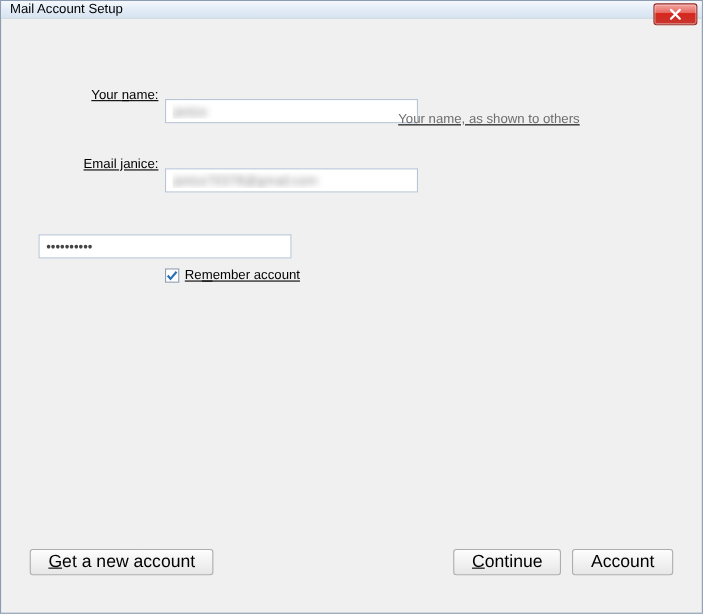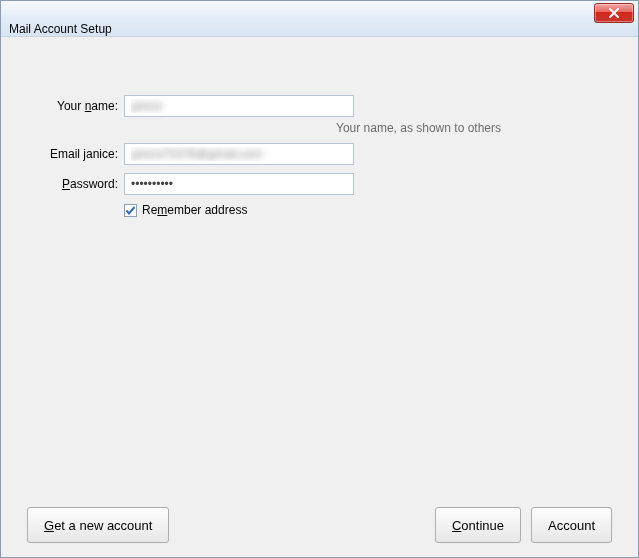--- a/index.html
+++ b/index.html
@@ -6,25 +6,25 @@
     body {
       width: 639px;
       height: 558px;
       font-family: "Segoe UI", Tahoma, sans-serif;
       font-size: 12px;
       background: #f0f0f0;
       border: 1px solid #8a9bb2;
       position: relative;
     }
     .titlebar {
-      height: 36px;
+      height: 16px;
       background: linear-gradient(to bottom, #f6f9fd 0%, #e3ecf6 50%, #d7e4f2 100%);
       border-bottom: 1px solid #c8d4e2;
       display: flex;
-      align-items: flex-end;
+      align-items: flex-start;
       padding: 0 4px 0 8px;
       position: relative;
     }
     .title-text {
       color: #000;
       font-size: 12px;
     }
     .close-btn {
       position: absolute;
       right: 4px;
@@ -35,38 +35,40 @@
       border: 1px solid #9b2a24;
       border-radius: 3px;
       display: flex;
       align-items: center;
       justify-content: center;
       box-shadow: inset 0 0 0 1px rgba(255,255,255,0.35);
       cursor: pointer;
     }
     .close-btn svg { width: 12px; height: 12px; }
     .content {
-      padding: 40px 26px 20px 8px;
+      padding: 40px 26px 20px 34px;
       height: calc(100% - 28px);
       position: relative;
+      text-decoration: underline;
     }
     .form-row {
       display: flex;
       align-items: center;
       margin-bottom: 8px;
     }
     .label-col {
       width: 115px;
       text-align: right;
       padding-right: 6px;
       color: #000;
     }
     .label-col .ak { text-decoration: underline; }
     .input-col {
       width: 198px;
+      margin-top: 30px;
     }
     .hint-col {
       padding-left: 14px;
       color: #6d6d6d;
       margin-top: 44px;
     }
     .text-input {
       width: 230px;
       height: 22px;
       border: 1px solid #b8c5d6;
@@ -99,26 +101,26 @@
     .cb-label { cursor: pointer; }
     .cb-label .ak { text-decoration: underline; }
     .button-bar {
       position: absolute;
       left: 26px; right: 26px; bottom: 22px;
       display: flex;
       align-items: center;
     }
     .button-bar .gap { flex: 1; }
     .btn {
-      height: 36px;
+      height: 24px;
       padding: 0 16px;
       background: linear-gradient(to bottom, #fdfdfd, #e7e7e7);
       border: 1px solid #adadad;
       border-radius: 3px;
-      font-size: 13px;
+      font-size: 16px;
       font-family: inherit;
       color: #000;
       cursor: pointer;
       margin-left: 10px;
     }
     .btn:first-child { margin-left: 0; }
     .btn .ak { text-decoration: underline; }
   </style>
 </head>
 <body>
@@ -145,37 +147,34 @@
   </div>
 
   <div class="form-row">
     <div class="label-col">Email janice:</div>
     <div class="input-col">
       <input type="text" class="text-input blurred" value="janice70378@gmail.com" style="">
     </div>
   </div>
 
   <div class="form-row">
-    <div class="label-col">
-      <span class="ak">P</span><span>assword:</span>
-    </div>
     <div class="input-col">
       <input type="text" class="text-input" value="••••••••••" style="">
     </div>
   </div>
 
   <div class="checkbox-row">
     <div class="spacer"></div>
     <span class="cb">
       <svg viewBox="0 0 11 11">
         <path d="M1.5 5.5 L4 8.5 L9.5 2" stroke="#2b6fb6" stroke-width="2" fill="none"></path>
       </svg>
     </span>
     <span class="cb-label">
-      <span>Re</span><span class="ak">m</span><span>ember address</span>
+      <span>Re</span><span class="ak">m</span><span>ember account</span>
     </span>
   </div>
 
   <div class="button-bar">
     <button class="btn">
       <span class="ak">G</span><span>et a new account</span>
     </button>
     <div class="gap"></div>
     <button class="btn">
       <span class="ak">C</span><span>ontinue</span>

